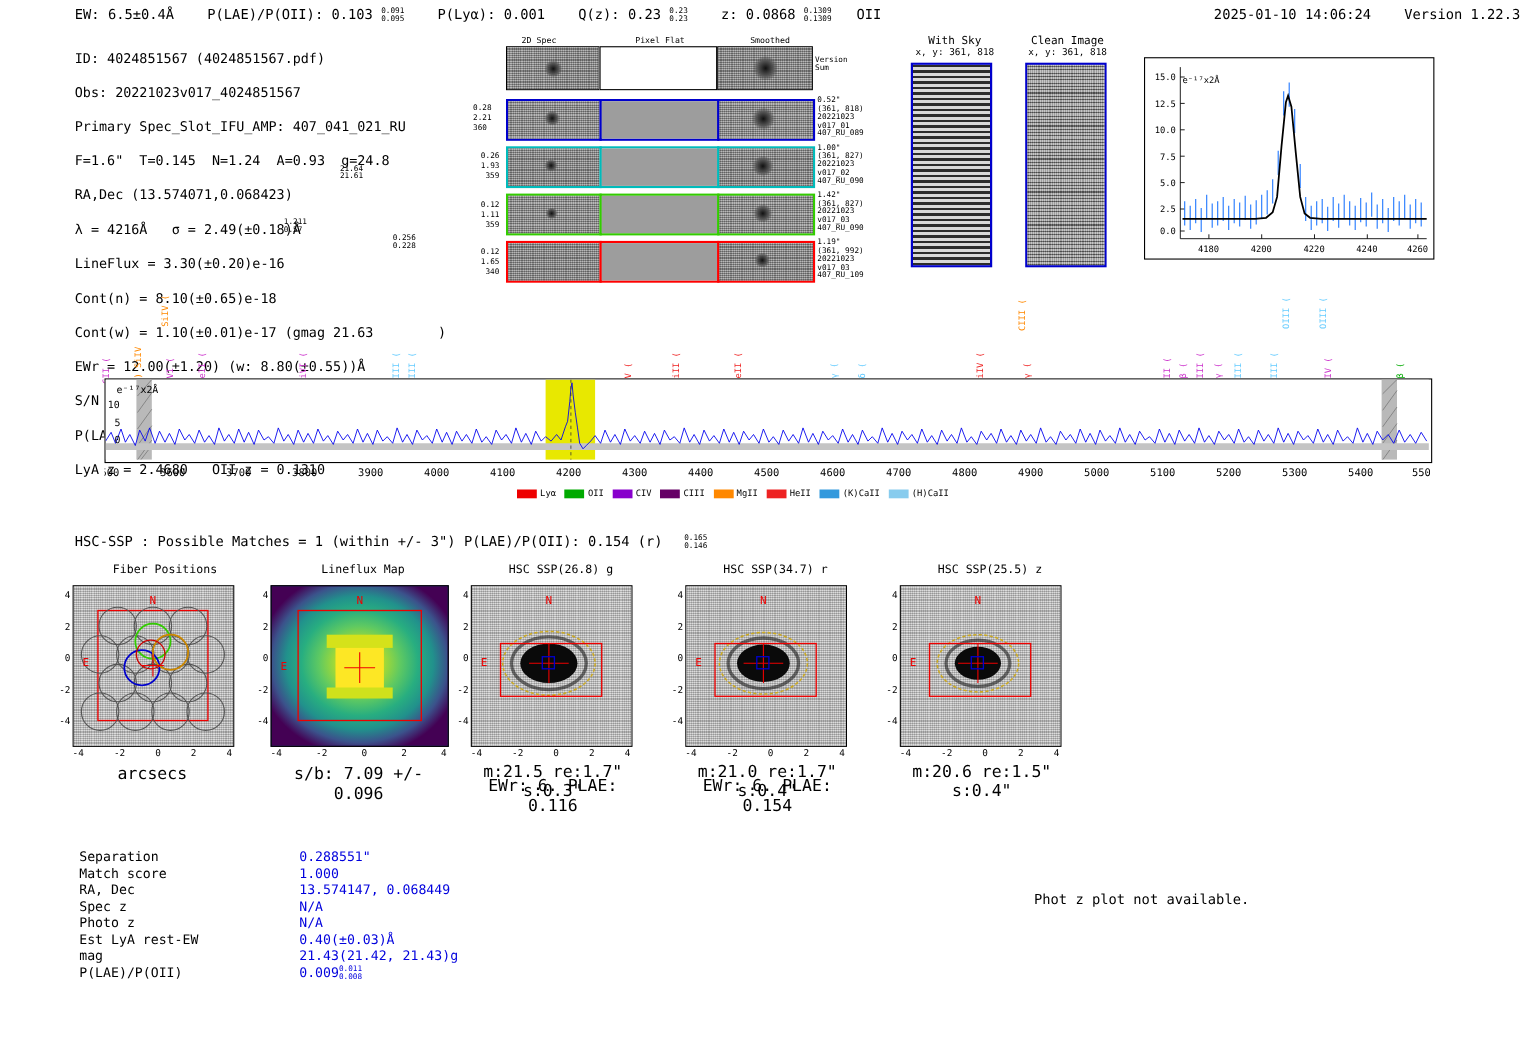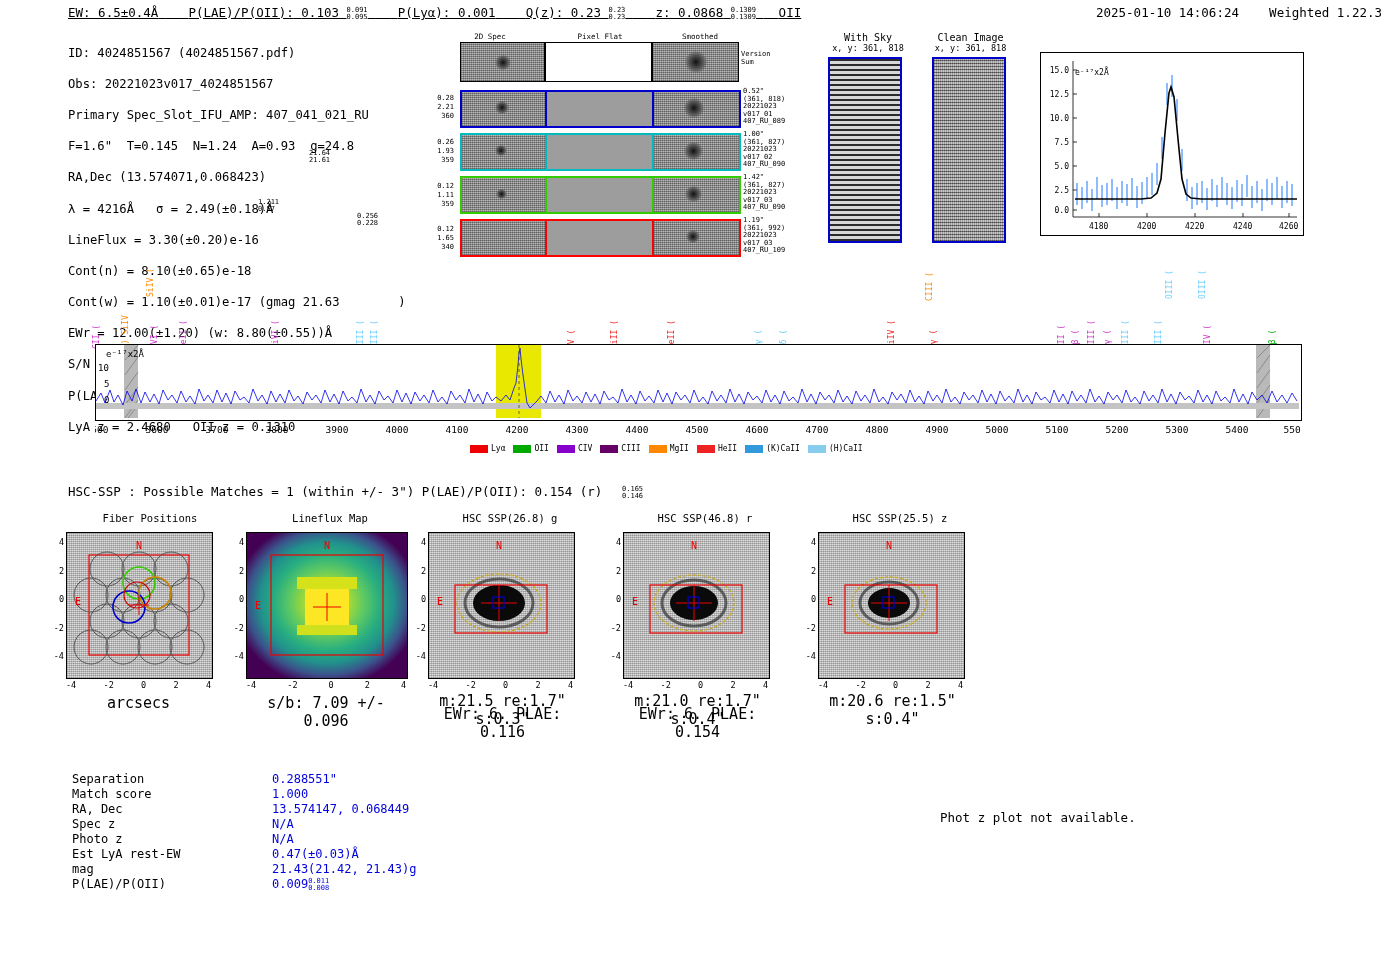--- a/index.html
+++ b/index.html
@@ -3,21 +3,21 @@
 <meta charset="utf-8">
 <style>
   html,body{margin:0;padding:0;background:#ffffff;}
   body{width:1400px;height:953px;position:relative;font-family:"DejaVu Sans Mono",monospace;color:#000;}
   .abs{position:absolute;}
   .tiny{font-size:7px;}
   .frac{display:inline-block;vertical-align:middle;font-size:7px;line-height:1.0;text-align:left;}
   .frac span{display:block;}
 
   
-  #topline{left:68px;top:5px;font-size:12.5px;letter-spacing:0px;white-space:nowrap;text-decoration:underline;}
+  #topline{left:68px;top:5px;font-size:12.5px;letter-spacing:0px;white-space:nowrap;}
   #datever{right:18px;top:5px;font-size:12.5px;white-space:nowrap;}
 
   
   #infoblock{left:68px;top:30px;font-size:12.2px;line-height:15.6px;white-space:pre;}
 
   
   #spec2d{left:455px;top:32px;width:300px;height:215px;}
   .panlabel{font-size:7.5px;text-align:center;}
   .noise{background-image:
      repeating-linear-gradient(0deg,rgba(0,0,0,.22) 0 1px,rgba(255,255,255,.18) 1px 2px),
@@ -89,21 +89,21 @@
   <span class="frac">
     <span>0.1309</span><span>0.1309</span>
   </span>
   <span>&nbsp;</span>
   <span>OII</span>
 </div>
 
 <div class="abs" id="datever">
   <span>2025-01-10 14:06:24</span>
   <span>&nbsp;&nbsp;</span>
-  <span>Weighted 1.22.3</span>
+  <span>Version 1.22.3</span>
 </div>
 
 <div class="abs" id="infoblock">
 <div>ID: 4024851567 (4024851567.pdf)</div>
 <div>Obs: 20221023v017_4024851567</div>
 <div>Primary Spec_Slot_IFU_AMP: 407_041_021_RU</div>
 <div>F=1.6"  T=0.145  N=1.24  A=0.93  g=24.8</div>
 <div>RA,Dec (13.574071,0.068423)</div>
 <div>λ = 4216Å   σ = 2.49(±0.18)Å</div>
 <div>LineFlux = 3.30(±0.20)e-16</div>
@@ -140,21 +140,21 @@
   </div>
   <div class="abs" style="left:90px;top:10px;width:105px;height:38px;border:1px solid #000;background:#fff;"></div>
   <div class="abs" style="left:197px;top:10px;width:85px;height:38px;border:1px solid #000;">
     <div class="noise" style="width:100%;height:100%;position:relative;">
       <div class="blob" style="left:32px;top:8px;width:22px;height:22px;"></div>
     </div>
   </div>
   <div class="abs tiny" style="left:286px;top:18px;white-space:pre;line-height:8px;">Version
 Sum</div>
 
-  <div class="abs tiny" style="left:-25px;top:62px;line-height:9px;text-align:right;width:24px;">0.28<br>2.21<br>360</div>
+  <div class="abs tiny" style="left:-25px;top:62px;line-height:9px;text-align:left;width:24px;">0.28<br>2.21<br>360</div>
   <div class="abs" style="left:5px;top:58px;width:83px;height:34px;border:2px solid #0000cc;">
     <div class="noise" style="width:100%;height:100%;position:relative;">
         <div class="blob" style="left:33px;top:9px;width:14px;height:13px;"></div>
       </div>
   </div>
   <div class="abs" style="left:90px;top:58px;width:105px;height:34px;border:2px solid #0000cc;">
       <div class="flat" style="width:100%;height:100%;"></div>
     </div>
   <div class="abs" style="left:197px;top:58px;width:85px;height:34px;border:2px solid #0000cc;">
     <div class="noise" style="width:100%;height:100%;position:relative;">
@@ -556,21 +556,21 @@
     <span>-4</span>
     <span>-2</span>
     <span>0</span>
     <span>2</span>
     <span>4</span>
   </div>
 <div class="abs caption" style="left:420px;top:692px;width:165px;">m:21.5  re:1.7"  s:0.3"</div>
 <div class="abs caption" style="left:420px;top:705px;width:165px;">EWr: 6. PLAE: 0.116</div>
 
 <div class="abs cutout" style="left:610px;top:512px;width:190px;">
-  <div class="cuttitle">HSC SSP(46.8) r</div>
+  <div class="cuttitle">HSC SSP(34.7) r</div>
 </div>
 <div class="abs cutframe" style="left:623px;top:532px;width:145px;height:145px;">
   <div class="greynoise" style="position:absolute;inset:0;"></div>
   <svg width="145" height="145" viewBox="0 0 145 145" style="position:absolute;left:0;top:0;">
     <ellipse cx="70" cy="70" rx="24" ry="17" fill="#0a0a0a"></ellipse>
     <ellipse cx="70" cy="70" rx="32" ry="23" fill="none" stroke="#111" stroke-width="3" opacity="0.55"></ellipse>
     <ellipse cx="70" cy="70" rx="40" ry="28" fill="none" stroke="#ccaa22" stroke-width="1.4" stroke-dasharray="3,2"></ellipse>
     <rect x="26" y="52" width="92" height="48" fill="none" stroke="#ee0000" stroke-width="1.2"></rect>
     <line x1="52" y1="70" x2="88" y2="70" stroke="#ee0000" stroke-width="1"></line>
     <line x1="70" y1="52" x2="70" y2="88" stroke="#ee0000" stroke-width="1"></line>
@@ -616,18 +616,18 @@
     <span>4</span>
   </div>
 <div class="abs caption" style="left:810px;top:692px;width:165px;">m:20.6  re:1.5"  s:0.4"</div>
 
 <div class="abs" id="btable">
   <div><span class="k">Separation</span><span class="v">0.288551"</span></div>
   <div><span class="k">Match score</span><span class="v">1.000</span></div>
   <div><span class="k">RA, Dec</span><span class="v">13.574147, 0.068449</span></div>
   <div><span class="k">Spec z</span><span class="v">N/A</span></div>
   <div><span class="k">Photo z</span><span class="v">N/A</span></div>
-  <div><span class="k">Est LyA rest-EW</span><span class="v">0.47(±0.03)Å</span></div>
+  <div><span class="k">Est LyA rest-EW</span><span class="v">0.40(±0.03)Å</span></div>
   <div><span class="k">mag</span><span class="v">21.43(21.42, 21.43)g</span></div>
   <div><span class="k">P(LAE)/P(OII)</span><span class="v">0.009</span><span class="frac" style="color:#0000dd;"><span>0.011</span><span>0.008</span></span></div>
 </div>
 
 <div class="abs" id="photznote">Phot z plot not available.</div>
 
 </body></html>

